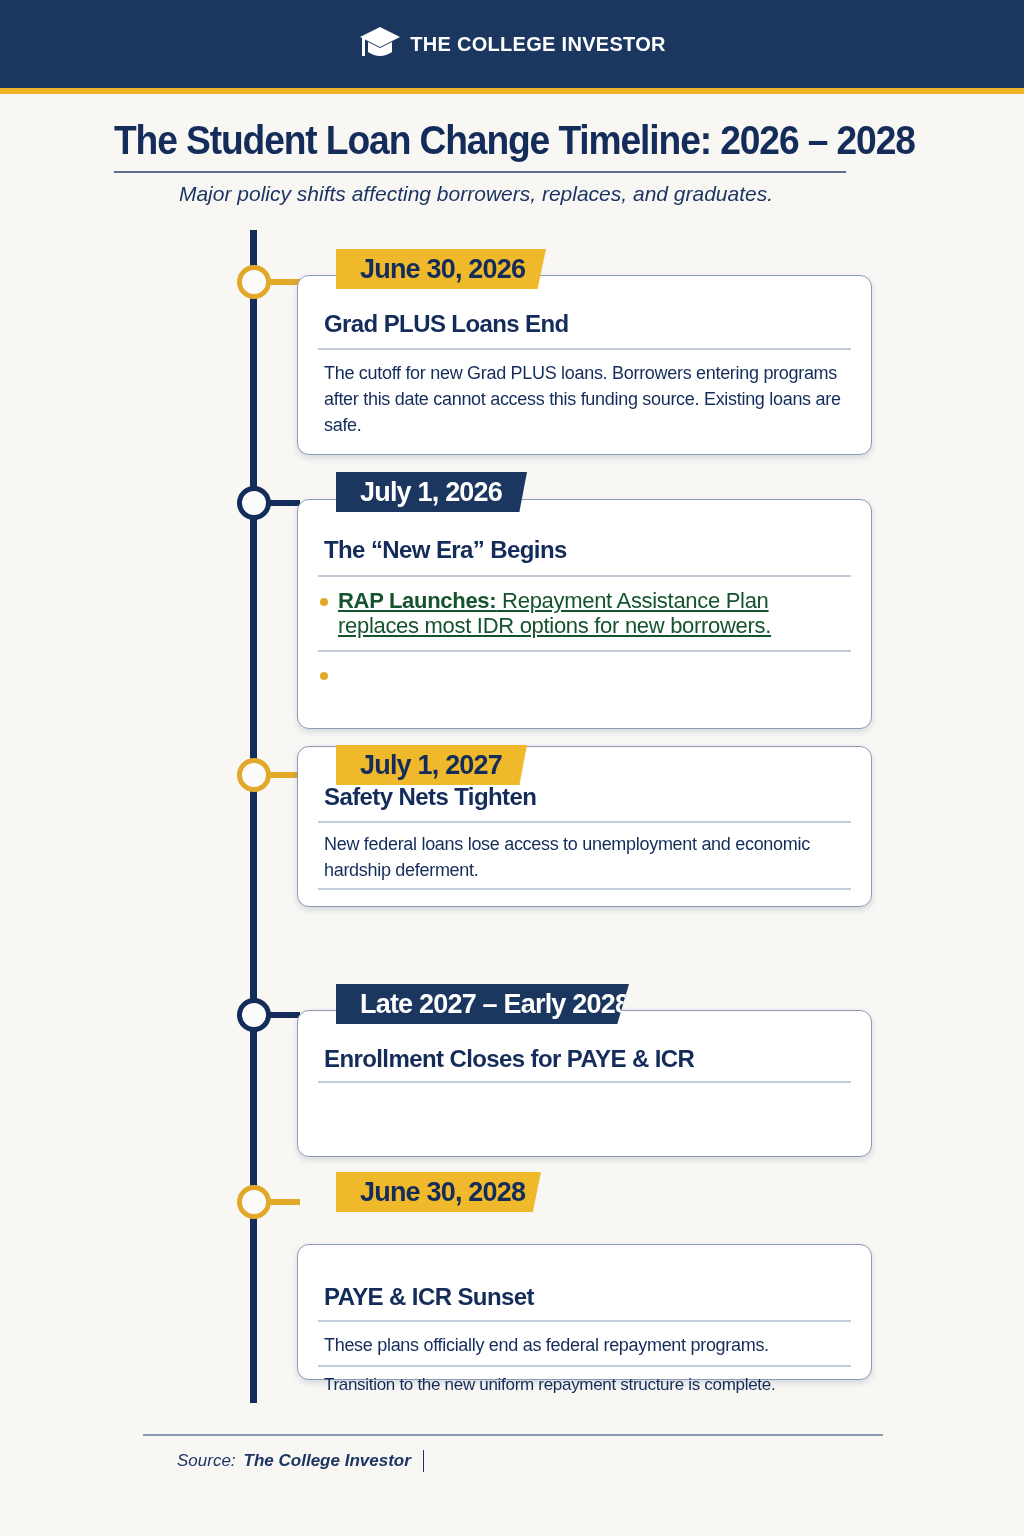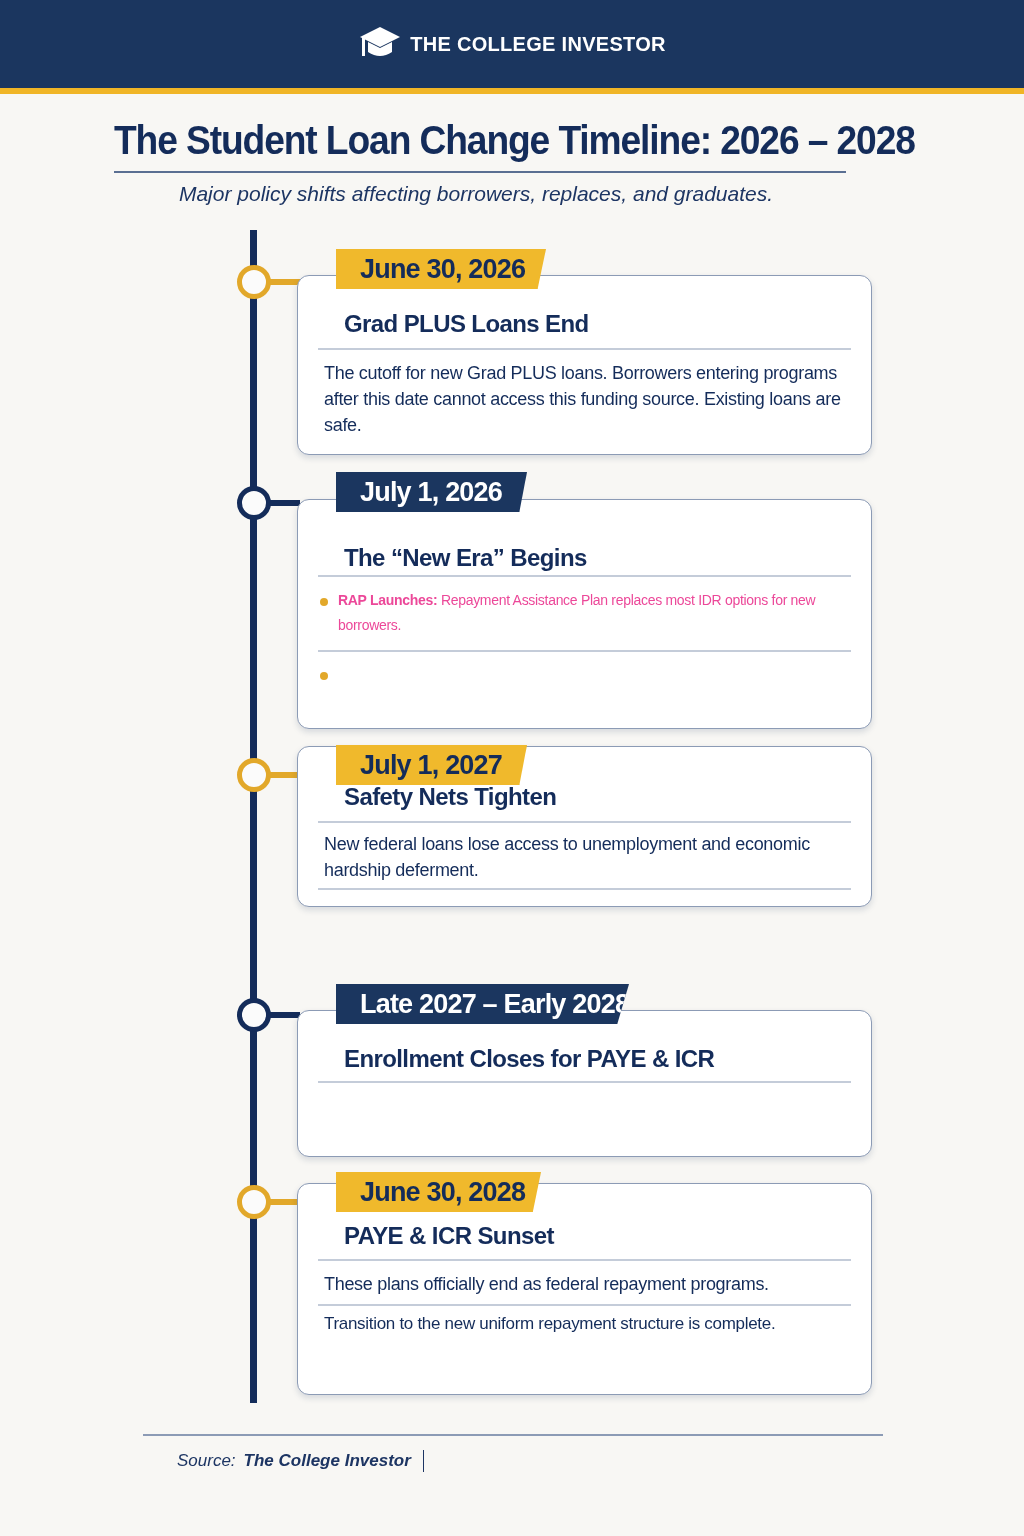--- a/index.html
+++ b/index.html
@@ -66,36 +66,36 @@
     font-weight: bold; font-size: 27px; letter-spacing: -0.8px;
     box-shadow: 2px 3px 4px rgba(0,0,0,0.2);
     clip-path: polygon(0 0, 100% 0, 96% 100%, 0 100%);
     white-space: nowrap;
     margin-left: 40px;
   }
   .tag.gold { background: #f0b92c; color: #142c5a; }
   .tag.navy { background: #1b365f; color: #ffffff; }
   .card-title {
     position: absolute; left: 26px; font-weight: bold; font-size: 24px;
-    color: #142c5a; letter-spacing: -0.6px; white-space: nowrap; margin-left: 20px;
+    color: #142c5a; letter-spacing: -0.6px; white-space: nowrap;
   }
   .rule {
     position: absolute; left: 20px; right: 20px; height: 1.5px; background: #c4ccd9;
   }
   .card-text {
     position: absolute; left: 26px; right: 24px;
     font-size: 18px; line-height: 26px; color: #142c5a; letter-spacing: -0.3px;
   }
   .bullet {
     position: absolute; left: 22px; width: 8px; height: 8px; border-radius: 50%;
     background: #e2a82a;
   }
   .bullet-text {
     position: absolute; left: 40px; right: 24px;
-    font-size: 14px; line-height: 25px; color: #ec4899; letter-spacing: -0.3px;
+    font-size: 22px; line-height: 25px; color: #14532d; letter-spacing: -0.3px; text-decoration: underline;
   }
   .bullet-text b { font-weight: bold; }
   .footer-rule {
     position: absolute; left: 143px; top: 1434px; width: 740px; height: 1.5px;
     background: #8c9bb5;
   }
   .footer {
     position: absolute; left: 177px; top: 1450px; font-size: 17px; color: #1d3563;
     display: flex; align-items: center; gap: 8px; white-space: nowrap;
   }
@@ -129,21 +129,21 @@
 <div class="card" style="top:275px;height:180px">
   <div class="card-title" style="top:34px">Grad PLUS Loans End</div>
   <div class="rule" style="top:72px"></div>
   <div class="card-text" style="top:84px">The cutoff for new Grad PLUS loans. Borrowers entering programs after this date cannot access this funding source. Existing loans are safe.</div>
 </div>
 <div class="tag gold" style="top:249px;width:210px">June 30, 2026</div>
 
 <div class="node navy" style="top:486px"></div>
 <div class="connector navy" style="top:500px"></div>
 <div class="card" style="top:499px;height:230px">
-  <div class="card-title" style="top:44px">The “New Era” Begins</div>
+  <div class="card-title" style="top:36px">The “New Era” Begins</div>
   <div class="rule" style="top:75px"></div>
   <div class="bullet" style="top:98px"></div>
   <div class="bullet-text" style="top:88px">
     <b>RAP Launches:</b><span> Repayment Assistance Plan replaces most IDR options for new borrowers.</span>
   </div>
   <div class="rule" style="top:150px"></div>
   <div class="bullet" style="top:172px"></div>
 </div>
 <div class="tag navy" style="top:472px;width:191px">July 1, 2026</div>
 
@@ -160,21 +160,21 @@
 <div class="node navy" style="top:998px"></div>
 <div class="connector navy" style="top:1012px"></div>
 <div class="card" style="top:1010px;height:147px">
   <div class="card-title" style="top:34px">Enrollment Closes for PAYE &amp; ICR</div>
   <div class="rule" style="top:70px"></div>
 </div>
 <div class="tag navy" style="top:984px;width:293px">Late 2027 – Early 2028</div>
 
 <div class="node gold" style="top:1185px"></div>
 <div class="connector gold" style="top:1199px"></div>
-<div class="card" style="top:1183px;height:212px">
+<div class="card" style="top:1244px;height:136px">
   <div class="card-title" style="top:38px">PAYE &amp; ICR Sunset</div>
   <div class="rule" style="top:75px"></div>
   <div class="card-text" style="top:87px">These plans officially end as federal repayment programs.</div>
   <div class="rule" style="top:120px"></div>
   <div class="card-text" style="top:127px;font-size:17px">Transition to the new uniform repayment structure is complete.</div>
 </div>
 <div class="tag gold" style="top:1172px;width:205px">June 30, 2028</div>
 
 <div class="footer-rule"></div>
 <div class="footer">

